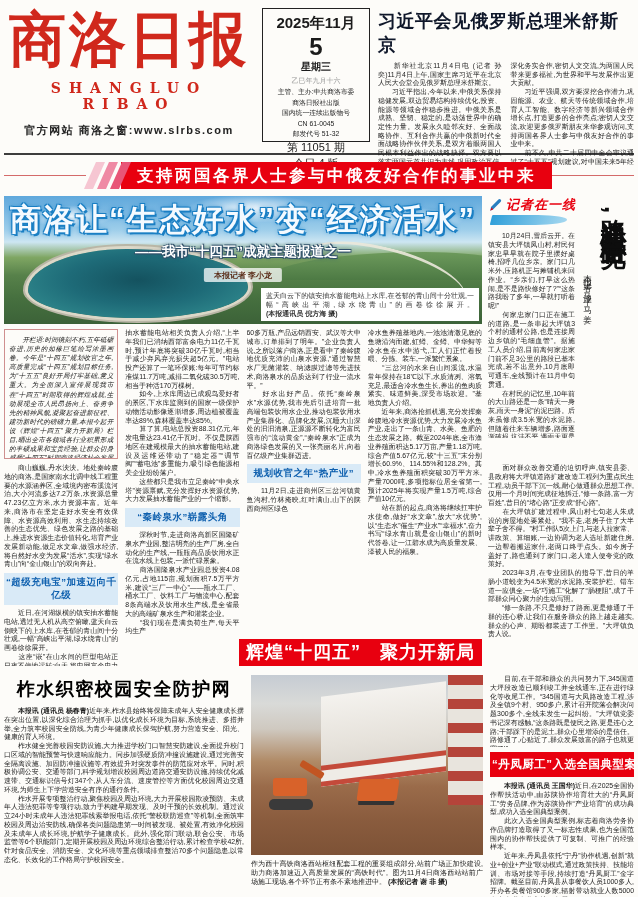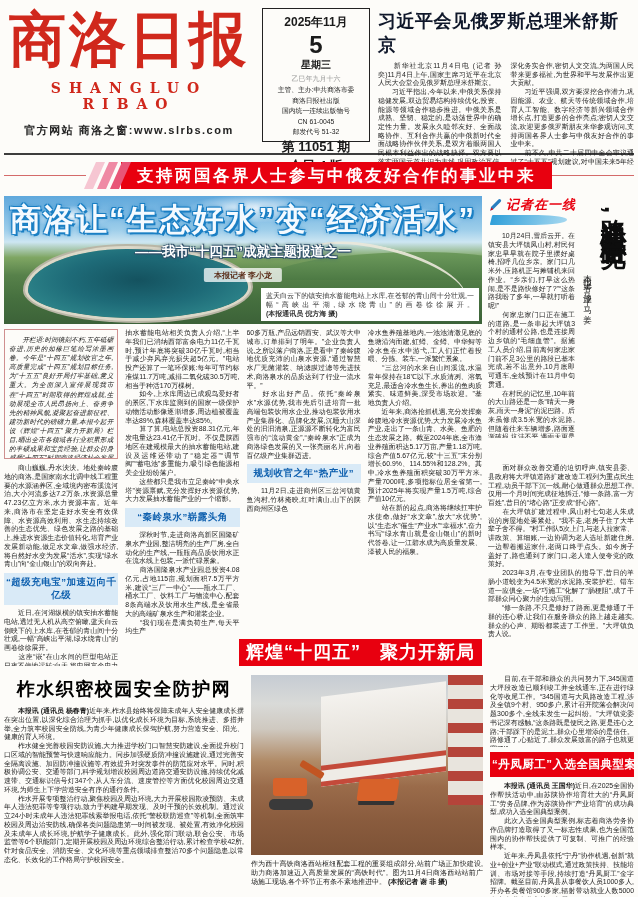--- a/index.html
+++ b/index.html
@@ -10,26 +10,26 @@
   
   .masthead{display:flex;gap:8px;padding-top:8px;height:142px;}
   .brand-block{width:250px;text-align:center;}
   .brand{font-family:"DejaVu Serif",serif;font-size:57px;font-weight:900;color:#d0281c;
          line-height:1.1;letter-spacing:3px;transform:scaleY(1.05);}
   .brand-pinyin{font-family:"DejaVu Serif",serif;font-size:14px;font-weight:bold;color:#d0281c;
          letter-spacing:8px;margin-top:9px;}
   .brand-site{font-size:11px;font-weight:bold;color:#222;letter-spacing:1.5px;margin-top:11px;}
   .date-box{width:100px;border:1.5px solid #222;padding:5px 3px;text-align:center;
             display:flex;flex-direction:column;gap:1.5px;height:122px;}
-  .db-ym{font-size:12px;font-weight:bold;}
+  .db-ym{font-size:15px;font-weight:bold;}
   .db-day{font-size:24px;font-weight:bold;line-height:24px;}
   .db-week{font-size:10px;font-weight:bold;}
   .db-lunar{font-size:7px;color:#999;}
   .db-small{font-size:6.8px;color:#222;line-height:9px;}
-  .db-issue{font-size:13px;font-weight:bold;}
+  .db-issue{font-size:11px;font-weight:normal;}
   .top-article{flex:1;}
   .top-article h1{margin:1px 0 5px;font-size:18px;font-weight:900;letter-spacing:.5px;color:#0f172a;}
   .top-article-body{height:112px;overflow:hidden;column-count:2;column-gap:9px;
        font-size:6.9px;line-height:8.7px;text-align:justify;}
   .top-article-body p{margin:0;white-space:pre-line;}
   .masthead-rule{border-top:2.5px solid #3d3d3d;margin-top:3px;}
 
   
   .slogan-row{margin-top:7px;display:flex;align-items:center;height:27px;}
   .slogan-line{flex:1;border-top:1.5px solid #d46a6a;}

